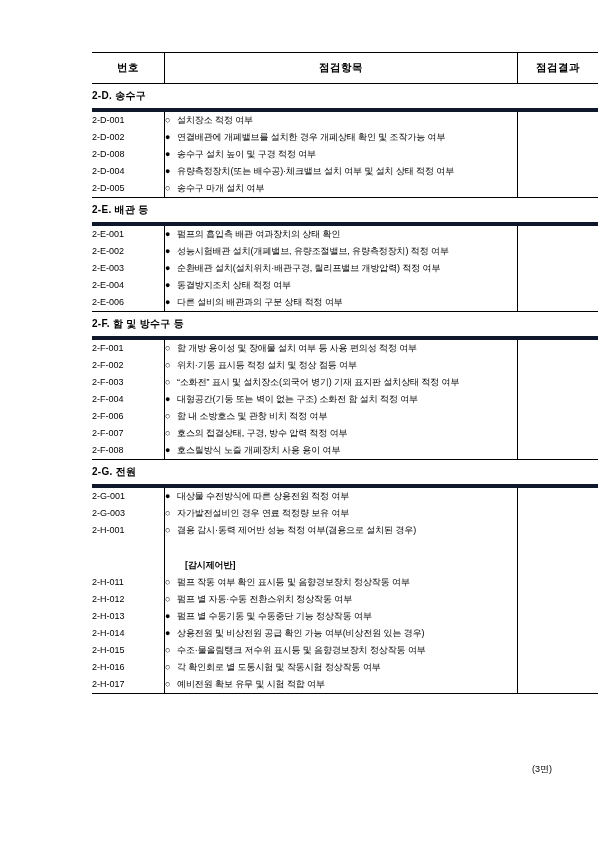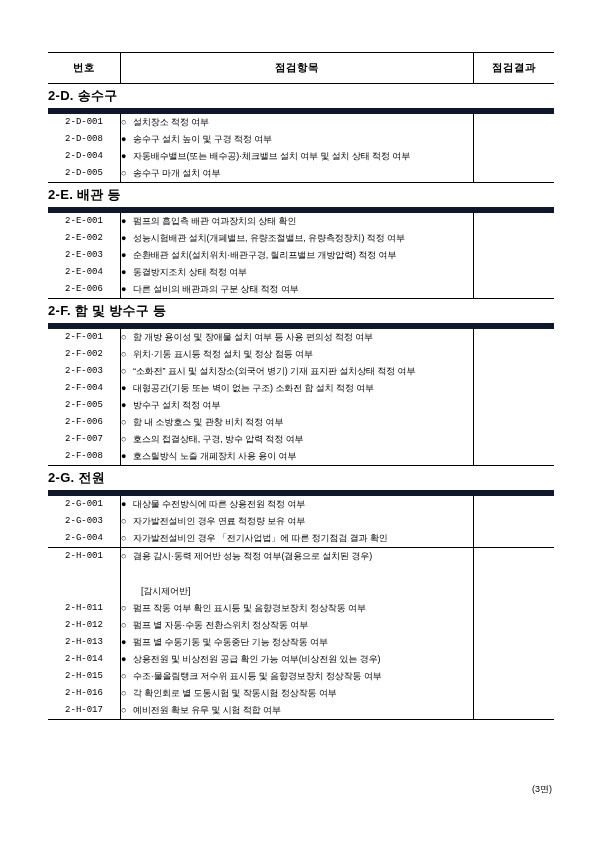--- a/index.html
+++ b/index.html
@@ -19,20 +19,21 @@
     left: 0; top: 0;
     width: 600px;
     height: 849px;
     box-sizing: border-box;
     padding: 52px 48px 0 48px;
   }
   table.checklist {
     width: 504px;
     border-collapse: collapse;
     table-layout: fixed;
+    margin-left: 44px;
   }
   table.checklist td, table.checklist th {
     padding: 0;
     vertical-align: middle;
   }
   
   .hdr th {
     border-top: 1.6px solid #000;
     border-bottom: 1.6px solid #000;
     font-size: 10.5px;
@@ -40,41 +41,40 @@
     text-align: center;
     height: 30px;
     letter-spacing: 0.5px;
   }
   .hdr th.c1 { width: 72px; border-right: 1px solid #000; }
   .hdr th.c2 { width: 352px; border-right: 1px solid #000; font-family: Liberation Serif, serif; }
   .hdr th.c3 { width: 80px; }
 
   
   .sect td {
-    border-bottom: 6px solid #0f172a;
-    font-size: 13px;
+    border-bottom: 4px solid #0f172a;
+    font-size: 10px;
     font-weight: bold;
     height: 24px;
     padding-left: 6px;
     letter-spacing: 0.3px;
   }
 
   
   tr.item td {
     font-size: 9px;
     height: 17px;
     line-height: 17px;
   }
   td.code {
     width: 72px;
-    text-align: center;
+    text-align: left;
     border-right: 1px solid #000;
     font-size: 8.6px;
     letter-spacing: 0;
-    font-family: Liberation Mono, monospace;
   }
   td.desc {
     width: 352px;
     border-right: 1px solid #000;
     padding-left: 8px;
     white-space: nowrap;
     overflow: hidden;
     letter-spacing: -0.1px;
   }
   td.result {
@@ -86,30 +86,30 @@
     border-bottom: 1px solid #000;
   }
   tr.finalrow td {
     border-bottom: 1.6px solid #000;
   }
   .bullet {
     display: inline-block;
     width: 12px;
   }
   .subhead {
-    font-weight: normal;
+    font-weight: bold;
     padding-left: 20px;
   }
   .spacer td { height: 7px; border-right: 1px solid #000; }
   .spacer td.result { border-right: none; }
 
   .pagenum {
     position: absolute;
     right: 48px;
-    top: 783px;
+    top: 763px;
     font-size: 9px;
     text-align: center;
   }
   .footnote {
     position: absolute;
     right: 48px;
     top: 816px;
     font-size: 8.5px;
     letter-spacing: -0.2px;
     margin-top: 48px;
@@ -130,27 +130,32 @@
     <tbody id="table-body">
         <tr class="sect">
           <td colspan="3">2-D. 송수구</td>
         </tr>
         <tr class="item">
           <td class="code">2-D-001</td>
           <td class="desc"><span class="bullet">○</span><span>설치장소 적정 여부</span></td>
           <td class="result">&nbsp;</td>
         </tr>
         <tr class="item">
+          <td class="code">2-D-002</td>
+          <td class="desc"><span class="bullet">●</span><span>연결배관에 개폐밸브를 설치한 경우 개폐상태 확인 및 조작가능 여부</span></td>
+          <td class="result">&nbsp;</td>
+        </tr>
+        <tr class="item">
           <td class="code">2-D-008</td>
           <td class="desc"><span class="bullet">●</span><span>송수구 설치 높이 및 구경 적정 여부</span></td>
           <td class="result">&nbsp;</td>
         </tr>
         <tr class="item">
           <td class="code">2-D-004</td>
-          <td class="desc"><span class="bullet">●</span><span>자동배수밸브(또는 배수공)·체크밸브 설치 여부 및 설치 상태 적정 여부</span></td>
+          <td class="desc"><span class="bullet">●</span><span>유량측정장치(또는 배수공)·체크밸브 설치 여부 및 설치 상태 적정 여부</span></td>
           <td class="result">&nbsp;</td>
         </tr>
         <tr class="item lastinsection">
           <td class="code">2-D-005</td>
           <td class="desc"><span class="bullet">○</span><span>송수구 마개 설치 여부</span></td>
           <td class="result">&nbsp;</td>
         </tr>
         <tr class="sect">
           <td colspan="3">2-E. 배관 등</td>
         </tr>
@@ -196,25 +201,20 @@
           <td class="code">2-F-003</td>
           <td class="desc"><span class="bullet">○</span><span>“소화전” 표시 및 설치장소(외국어 병기) 기재 표지판 설치상태 적정 여부</span></td>
           <td class="result">&nbsp;</td>
         </tr>
         <tr class="item">
           <td class="code">2-F-004</td>
           <td class="desc"><span class="bullet">●</span><span>대형공간(기둥 또는 벽이 없는 구조) 소화전 함 설치 적정 여부</span></td>
           <td class="result">&nbsp;</td>
         </tr>
         <tr class="item">
-          <td class="code">2-F-005</td>
-          <td class="desc"><span class="bullet">●</span><span>방수구 설치 적정 여부</span></td>
-          <td class="result">&nbsp;</td>
-        </tr>
-        <tr class="item">
           <td class="code">2-F-006</td>
           <td class="desc"><span class="bullet">○</span><span>함 내 소방호스 및 관창 비치 적정 여부</span></td>
           <td class="result">&nbsp;</td>
         </tr>
         <tr class="item">
           <td class="code">2-F-007</td>
           <td class="desc"><span class="bullet">○</span><span>호스의 접결상태, 구경, 방수 압력 적정 여부</span></td>
           <td class="result">&nbsp;</td>
         </tr>
         <tr class="item lastinsection">
@@ -228,25 +228,20 @@
         <tr class="item">
           <td class="code">2-G-001</td>
           <td class="desc"><span class="bullet">●</span><span>대상물 수전방식에 따른 상용전원 적정 여부</span></td>
           <td class="result">&nbsp;</td>
         </tr>
         <tr class="item">
           <td class="code">2-G-003</td>
           <td class="desc"><span class="bullet">○</span><span>자가발전설비인 경우 연료 적정량 보유 여부</span></td>
           <td class="result">&nbsp;</td>
         </tr>
-        <tr class="item lastinsection">
-          <td class="code">2-G-004</td>
-          <td class="desc"><span class="bullet">○</span><span>자가발전설비인 경우 「전기사업법」에 따른 정기점검 결과 확인</span></td>
-          <td class="result">&nbsp;</td>
-        </tr>
         <tr class="item">
           <td class="code">2-H-001</td>
           <td class="desc"><span class="bullet">○</span><span>겸용 감시·동력 제어반 성능 적정 여부(겸용으로 설치된 경우)</span></td>
           <td class="result">&nbsp;</td>
         </tr>
         <tr class="spacer">
           <td class="code">&nbsp;</td>
           <td class="desc">&nbsp;</td>
           <td class="result">&nbsp;</td>
         </tr>

